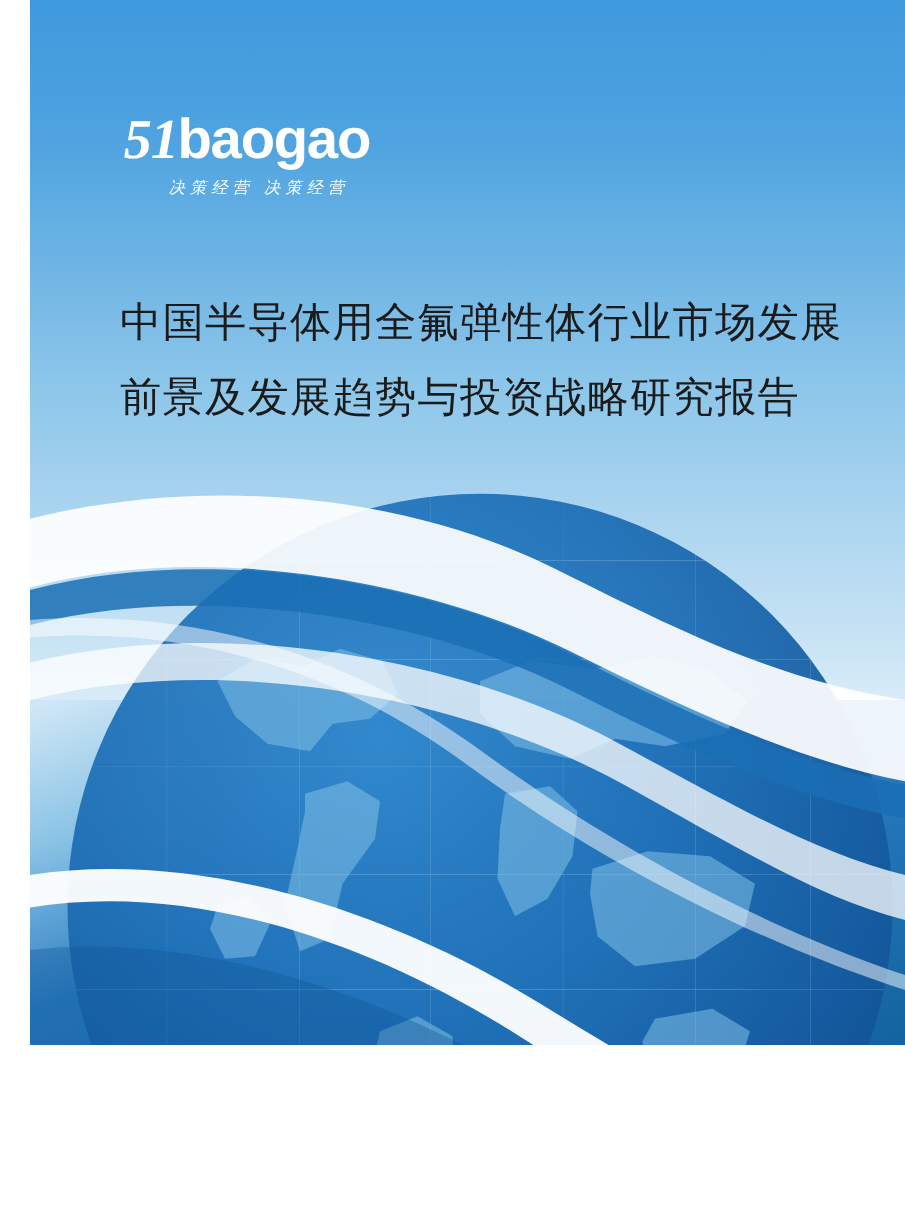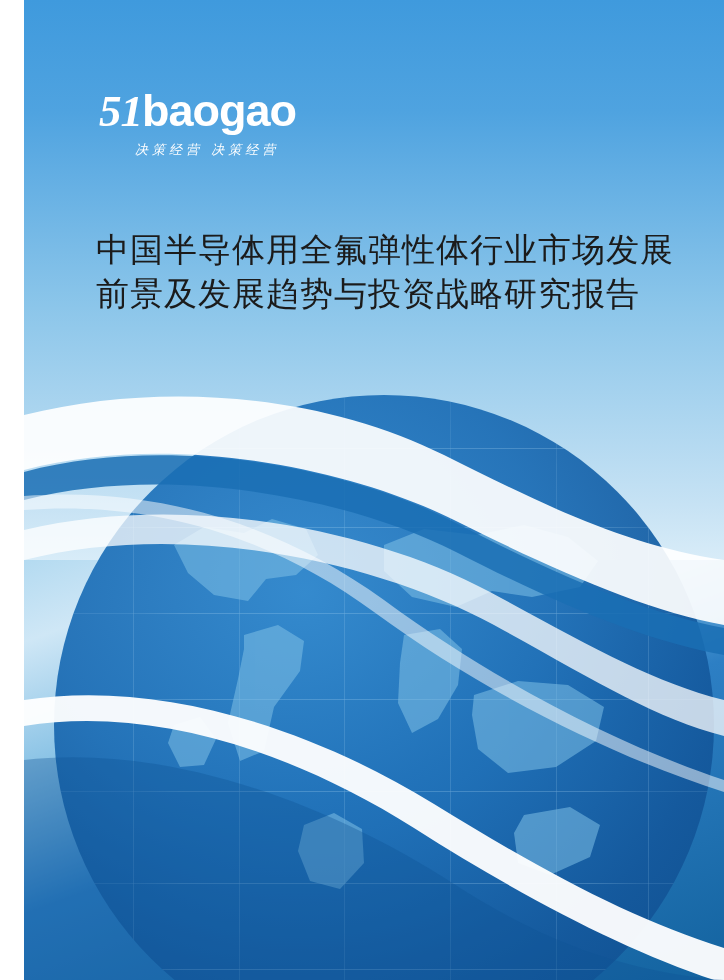--- a/index.html
+++ b/index.html
@@ -25,21 +25,21 @@
     width: 24px;
     height: 980px;
     background: #ffffff;
     z-index: 30;
   }
   .cover {
     position: absolute;
     left: 24px;
     top: 0;
     width: 700px;
-    height: 980px;
+    height: 836px;
     overflow: hidden;
     background: linear-gradient(160deg, #2f90d6 0%, #2a86cf 18%, #a6d4ee 42%, #cfe7f6 52%, #8cc4e6 62%, #2d7fc4 74%, #13639f 100%);
   }
   
   .cover-top-glow {
     position: absolute;
     left: 0; top: 0;
     width: 100%;
     height: 560px;
     background: linear-gradient(180deg, #3f9add 0%, #4fa3e0 20%, #8cc6ea 55%, #c6e2f4 90%, #d8ecf8 100%);
@@ -137,21 +137,21 @@
 
   
   .title {
     position: absolute;
     left: 72px;
     top: 228px;
     width: 590px;
     z-index: 12;
     font-family: "DejaVu Sans", sans-serif;
     font-size: 33px;
-    line-height: 44px;
+    line-height: 60px;
     color: #1b1b1b;
     letter-spacing: 1px;
     font-weight: normal;
   }
 </style>
 </head>
 <body>
 
 <div class="page">
 

